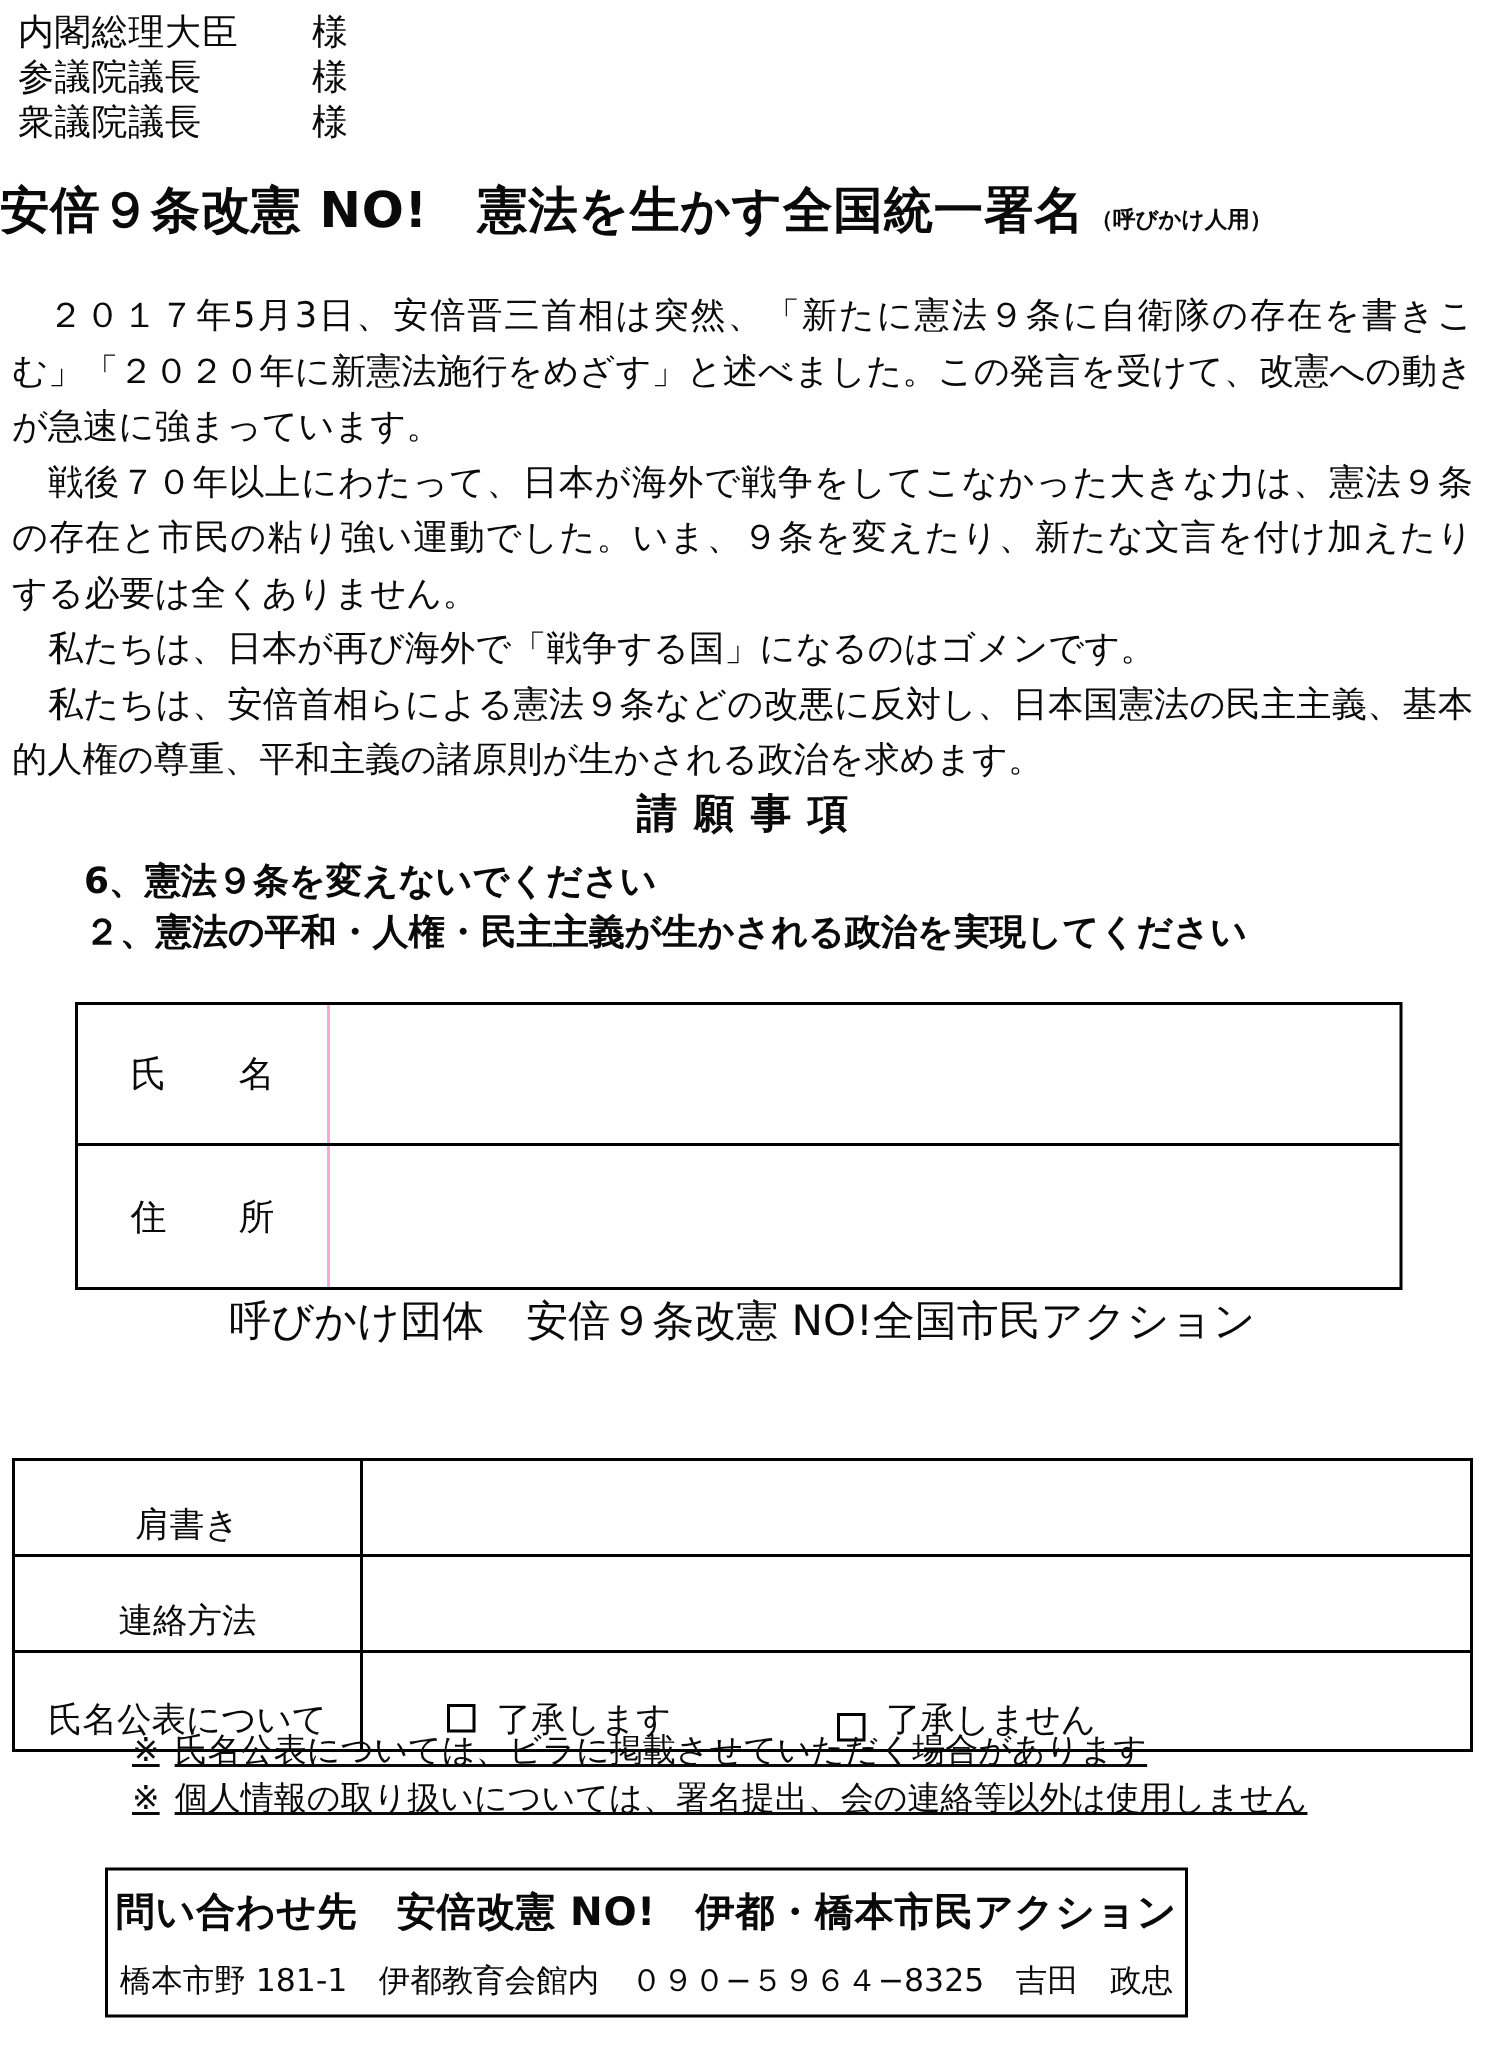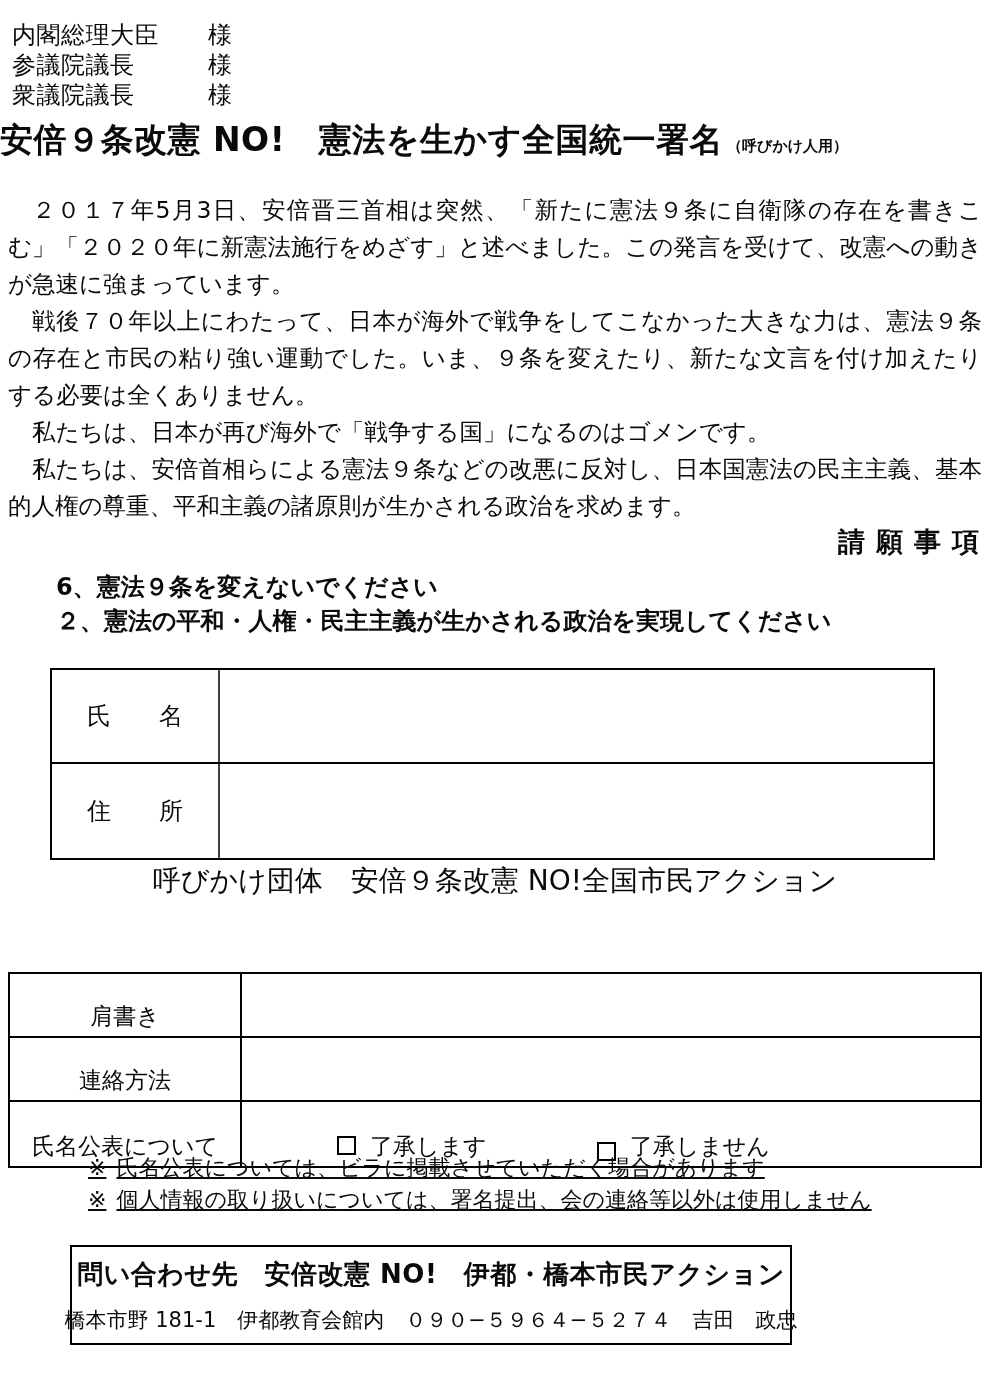--- a/index.html
+++ b/index.html
@@ -19,21 +19,21 @@
     position: absolute;
     inset: 0;
     width: 990px;
     height: 1378px;
   }
 
   
   .addressee {
     position: absolute;
     left: 12px;
-    top: 20px;
+    top: 6px;
     width: 420px;
   }
   .addressee-line {
     font-size: 24px;
     line-height: 30px;
     letter-spacing: 0.5px;
     white-space: pre;
     font-weight: 400;
   }
 
@@ -78,21 +78,21 @@
   .para.last-loose {
     text-align: left;
   }
 
   
   .petition-heading {
     position: absolute;
     left: 0;
     top: 524px;
     width: 990px;
-    text-align: right;
+    text-align: center;
     font-size: 27px;
     font-weight: 700;
     letter-spacing: 11px;
     text-indent: 11px;
   }
   .petition-items {
     position: absolute;
     left: 56px;
     top: 570px;
     width: 900px;
@@ -116,21 +116,21 @@
   }
   .t1-row {
     display: flex;
     height: 50%;
     box-sizing: border-box;
   }
   .t1-row.first { border-bottom: 2px solid #000; }
   .t1-label {
     width: 168px;
     box-sizing: border-box;
-    border-right: 2px solid #404040;
+    border-right: 2px solid #f9a8d4;
     display: flex;
     align-items: center;
     justify-content: center;
     font-size: 24px;
     letter-spacing: 12px;
     text-indent: 12px;
   }
   .t1-value {
     flex: 1;
   }
@@ -171,21 +171,20 @@
     justify-content: center;
     padding-bottom: 4px;
     font-size: 23px;
   }
   .t2-value {
     flex: 1;
     display: flex;
     align-items: flex-end;
     padding-bottom: 4px;
     font-size: 23px;
-    padding-left: 39px;
   }
   .choice {
     display: inline-flex;
     align-items: center;
     white-space: nowrap;
   }
   .choice.first { margin-left: 56px; }
   .choice.second { margin-left: 110px; align-items: flex-end; }
   .checkbox-glyph {
     display: inline-block;
@@ -308,16 +307,16 @@
     <div class="note-line">
       <span class="note-mark">※</span><span>氏名公表については、ビラに掲載させていただく場合があります</span>
     </div>
     <div class="note-line">
       <span class="note-mark">※</span><span>個人情報の取り扱いについては、署名提出、会の連絡等以外は使用しません</span>
     </div>
   </div>
 
   <div class="contact-box">
     <div class="contact-title">問い合わせ先　安倍改憲 NO!　伊都・橋本市民アクション</div>
-    <div class="contact-details">橋本市野 181-1　伊都教育会館内　０９０−５９６４−５２７４　吉田　政忠</div>
+    <div class="contact-details">橋本市野 181-1　伊都教育会館内　０９０−５９６４−8325　吉田　政忠</div>
   </div>
 
 </div>
 
 </body></html>

